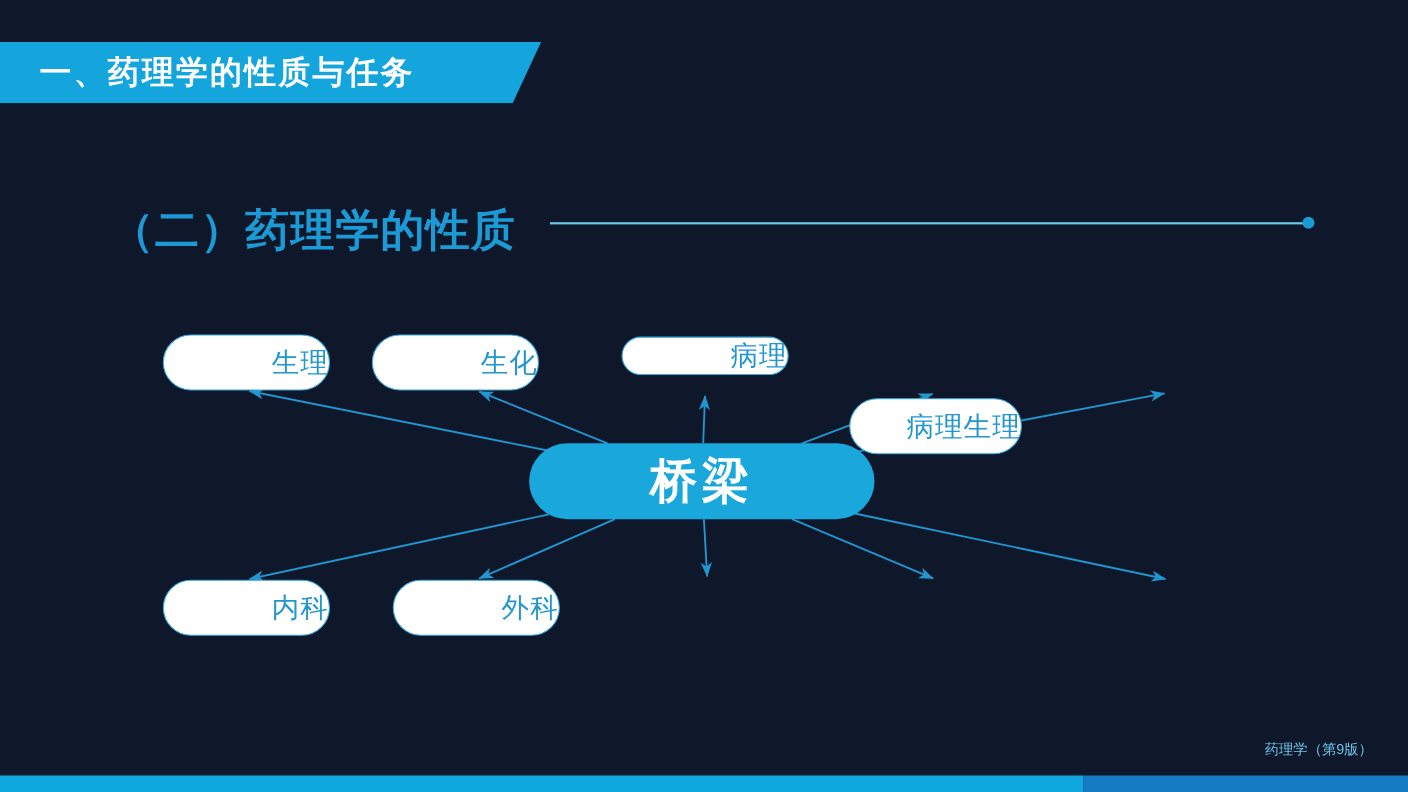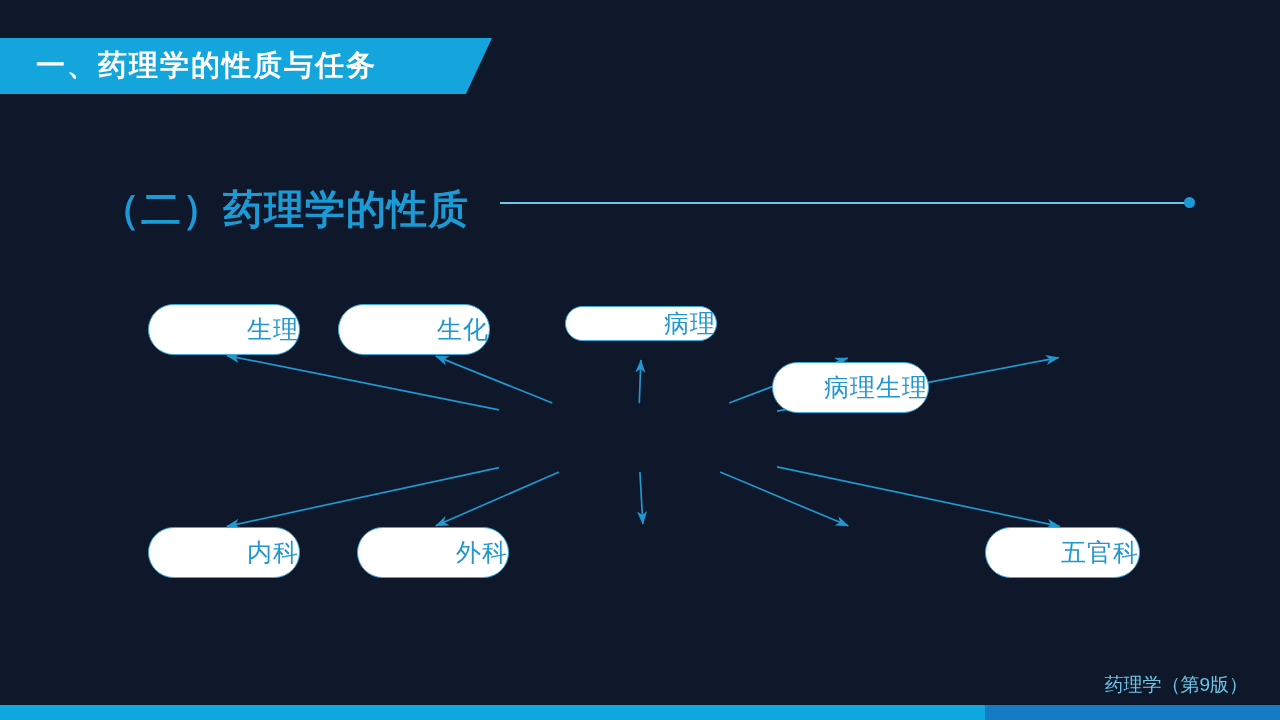--- a/index.html
+++ b/index.html
@@ -112,21 +112,21 @@
     font-weight: bold;
     letter-spacing: 4px;
     white-space: nowrap;
   }
 
   
   #footer-note {
     position: absolute;
     right: 32px;
     top: 672px;
-    font-size: 19px;
+    font-size: 13px;
     color: #6EC6E8;
     white-space: nowrap;
   }
   #bottom-bar {
     position: absolute;
     left: 0;
     top: 705px;
     width: 1280px;
     height: 15px;
     display: flex;
@@ -166,40 +166,40 @@
         <line x1="552.2727272727273" y1="403" x2="435.78308323351166" y2="356.1200213012913" stroke="#2196CF" stroke-width="1.7" marker-end="url(#ah)"></line>
         <line x1="639.2857142857143" y1="403" x2="640.8882763137452" y2="359.9979189145021" stroke="#2196CF" stroke-width="1.7" marker-end="url(#ah)"></line>
         <line x1="729.0714285714286" y1="403" x2="847.6945547966299" y2="358.06276865351197" stroke="#2196CF" stroke-width="1.7" marker-end="url(#ah)"></line>
         <line x1="777" y1="411.07851239669424" x2="1058.5527713206138" y2="357.5602170217015" stroke="#2196CF" stroke-width="1.7" marker-end="url(#ah)"></line>
         <line x1="499" y1="467.5495169082126" x2="226.93226226533102" y2="526.3660930609973" stroke="#2196CF" stroke-width="1.7" marker-end="url(#ah)"></line>
         <line x1="558.977653631285" y1="472" x2="435.74939462147523" y2="525.7996545433072" stroke="#2196CF" stroke-width="1.7" marker-end="url(#ah)"></line>
         <line x1="639.927374301676" y1="472" x2="642.832663160448" y2="524.004670572019" stroke="#2196CF" stroke-width="1.7" marker-end="url(#ah)"></line>
         <line x1="720.1061452513966" y1="472" x2="848.2342391523815" y2="525.8378610522917" stroke="#2196CF" stroke-width="1.7" marker-end="url(#ah)"></line>
         <line x1="777" y1="466.8062426383981" x2="1059.5645341990999" y2="526.3810973164179" stroke="#2196CF" stroke-width="1.7" marker-end="url(#ah)"></line>
       </svg>
+  <div class="node-center" style="left: 481px; top: 403px; width: 314px; height: 69px; background: rgb(25, 167, 220); color: rgb(255, 255, 255);">
+        <span>桥梁</span>
+      </div>
       <div class="node" style="left: 148px; top: 304px; width: 152px; height: 51px; border-color: rgb(59, 169, 219); color: rgb(33, 150, 207);">
         <span>生理</span>
       </div>
       <div class="node" style="left: 338px; top: 304px; width: 152px; height: 51px; border-color: rgb(59, 169, 219); color: rgb(33, 150, 207);">
         <span>生化</span>
       </div>
       <div class="node" style="left: 565px; top: 306px; width: 152px; height: 35px; border-color: rgb(59, 169, 219); color: rgb(33, 150, 207);">
         <span>病理</span>
       </div>
       <div class="node" style="left: 772px; top: 318px; width: 157px; height: 51px; border-color: rgb(59, 169, 219); color: rgb(33, 150, 207); margin-top: 44px;">
         <span>病理生理</span>
       </div>
       <div class="node" style="left: 148px; top: 527px; width: 152px; height: 51px; border-color: rgb(59, 169, 219); color: rgb(33, 150, 207);">
         <span>内科</span>
       </div>
       <div class="node" style="left: 357px; top: 527px; width: 152px; height: 51px; border-color: rgb(59, 169, 219); color: rgb(33, 150, 207);">
         <span>外科</span>
-      </div>
-      <div class="node" style="left: 985px; top: 527px; width: 155px; height: 51px; border-color: rgb(59, 169, 219); color: rgb(33, 150, 207);">
-        <span>五官科</span>
       </div>
     </div>
 
   <div id="footer-note">药理学（第9版）</div>
   <div id="bottom-bar">
     <div id="bottom-bar-left"></div>
     <div id="bottom-bar-right"></div>
   </div>
 
 </div>

